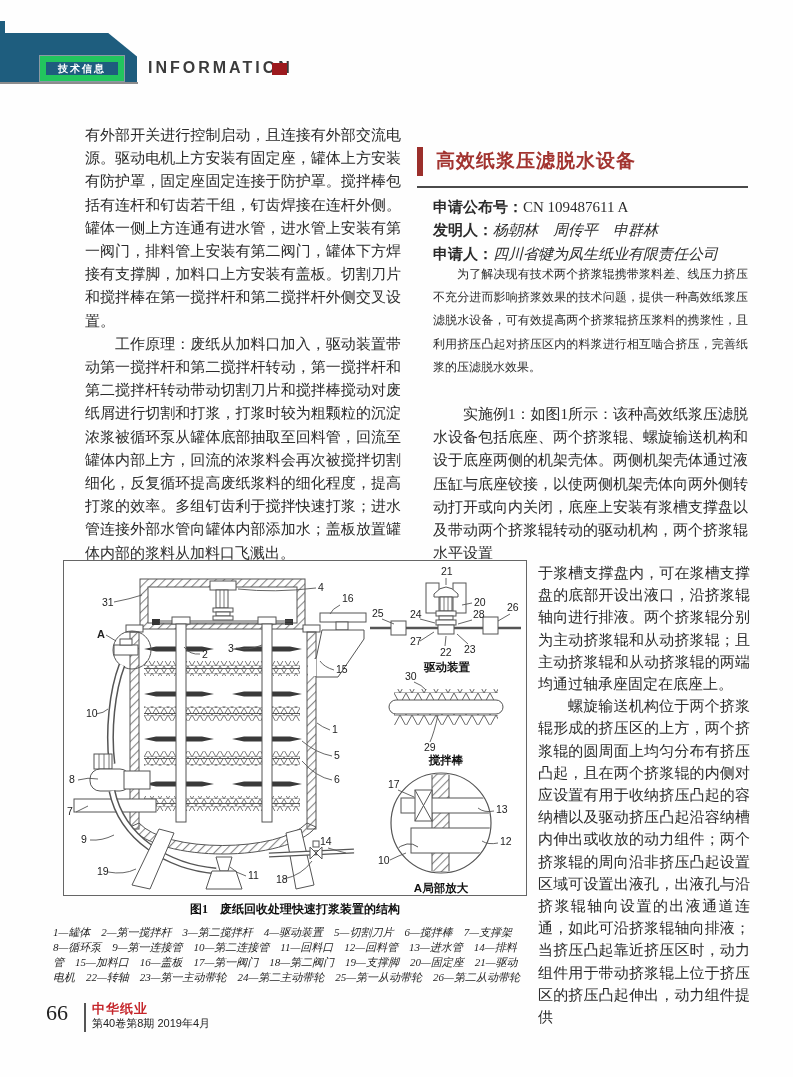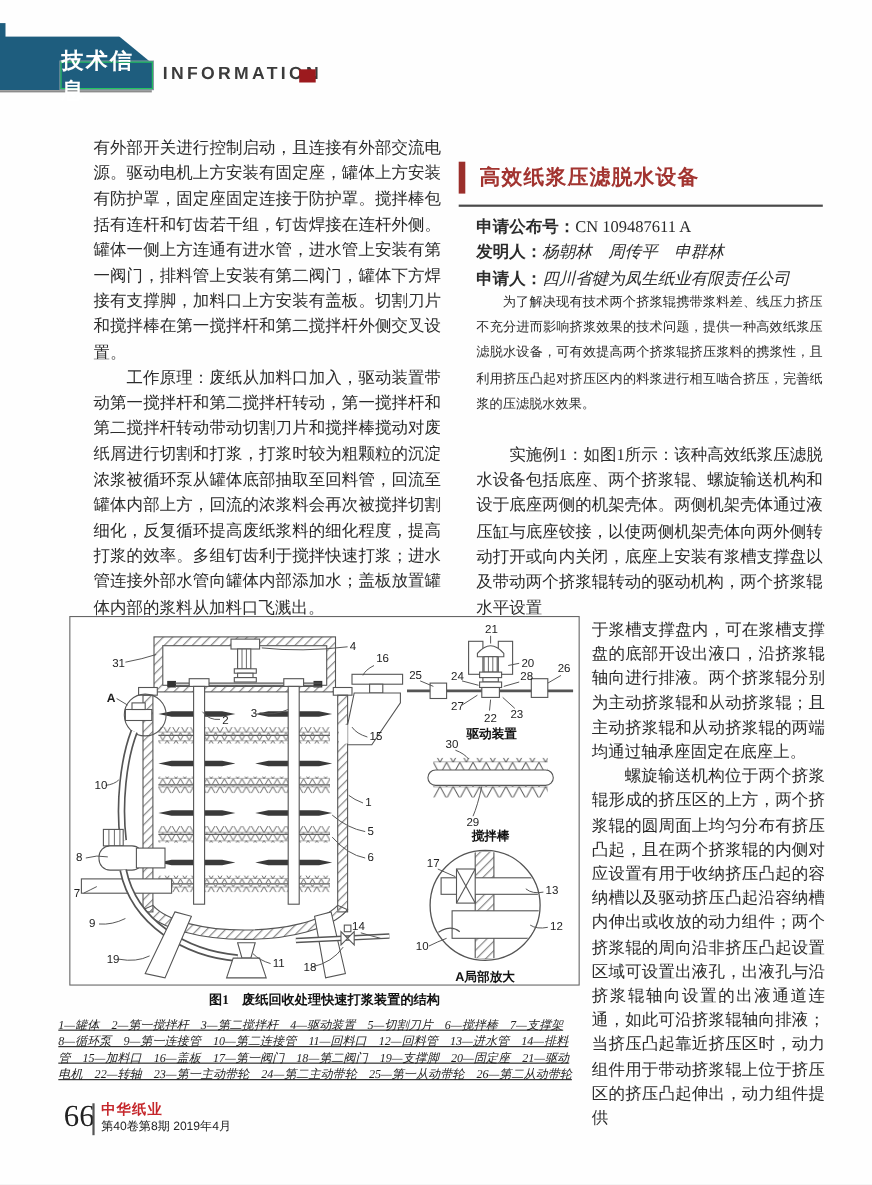--- a/index.html
+++ b/index.html
@@ -3,25 +3,25 @@
 <meta charset="utf-8">
 <style>
   html,body{margin:0;padding:0;background:#e8e8e8;}
   .page{position:relative;width:793px;height:1077px;background:#fefefe;margin:0 auto;overflow:hidden;
         font-family:"Liberation Serif","DejaVu Serif",serif;color:#2b2b2b;}
   
   .banner-sliver{position:absolute;left:0;top:21px;width:5px;height:14px;background:#1e5d7e;}
   .banner{position:absolute;left:0;top:33px;width:137px;height:49px;background:#1e5d7e;
           clip-path:polygon(0 0,79% 0,100% 48%,100% 100%,0 100%);}
   .banner-rule{position:absolute;left:0;top:82px;width:138px;height:2px;background:#8c8c8c;}
-  .banner-label{position:absolute;left:55px;top:56px;width:84px;height:25px;background:#1e5d7e;
-                border:1px solid #22c55e;box-shadow:0 0 0 1px #8a9aa4;box-sizing:border-box;
+  .banner-label{position:absolute;left:40px;top:56px;width:84px;height:25px;background:#1e5d7e;
+                border:6px solid #22c55e;box-shadow:0 0 0 1px #8a9aa4;box-sizing:border-box;
                 display:flex;align-items:center;justify-content:center;
                 color:#fff;font-family:"Liberation Sans","DejaVu Sans",sans-serif;
-                font-weight:bold;font-size:20px;letter-spacing:2px;}
+                font-weight:bold;font-size:10px;letter-spacing:2px;}
   .info-word{position:absolute;left:148px;top:59px;font-family:"Liberation Sans","DejaVu Sans",sans-serif;
              font-size:16px;letter-spacing:3px;color:#3b3b3b;font-weight:600;}
   .red-square{position:absolute;left:272px;top:63px;width:15px;height:12px;background:#9c1a1e;}
   
   .leftcol{position:absolute;left:85px;top:124px;width:316px;font-size:15px;line-height:23.2px;
            text-align:justify;}
   .leftcol p{margin:0;}
   .indent{text-indent:2em;}
   
   .art-title-row{position:absolute;left:417px;top:146px;width:331px;height:30px;display:flex;align-items:center;}
@@ -40,23 +40,23 @@
   .rnarrow{position:absolute;left:538px;top:562px;width:212px;font-size:15px;line-height:22.2px;
            text-align:justify;}
   .rnarrow p{margin:0;}
   
   .figure-box{position:absolute;left:63px;top:560px;width:464px;height:336px;border:1px solid #666;
               background:#fff;box-sizing:border-box;}
   .fig-caption{position:absolute;left:63px;top:901px;width:464px;text-align:center;
                font-weight:bold;font-size:12px;color:#111;}
   .legend{position:absolute;left:53px;top:925px;width:478px;font-style:italic;
           font-size:11px;line-height:15px;color:#1f1f1f;}
-  .legend div{white-space:nowrap;text-decoration:underline;}
-  
-  .pg-num{position:absolute;left:46px;top:1000px;font-size:28px;color:#222;margin-left:12px;}
+  .legend div{white-space:nowrap;}
+  
+  .pg-num{position:absolute;left:46px;top:1000px;font-size:22px;color:#222;}
   .ft-div{position:absolute;left:84px;top:1003px;width:2px;height:29px;background:#555;}
   .ft-logo{position:absolute;left:92px;top:1000px;font-size:13px;font-weight:bold;
            color:#c5262b;letter-spacing:1px;}
   .ft-issue{position:absolute;left:92px;top:1016px;font-size:11px;color:#222;
             font-family:"Liberation Sans","DejaVu Sans",sans-serif;}
   
   .fl{font:10.5px "Liberation Sans","DejaVu Sans",sans-serif;fill:#222;}
   .fA{font:bold 11px "Liberation Sans","DejaVu Sans",sans-serif;fill:#222;}
   .fc{font:bold 11.5px "Liberation Sans","DejaVu Sans",sans-serif;fill:#111;text-anchor:middle;}
   .ld{stroke:#555;fill:none;stroke-width:.9;}

